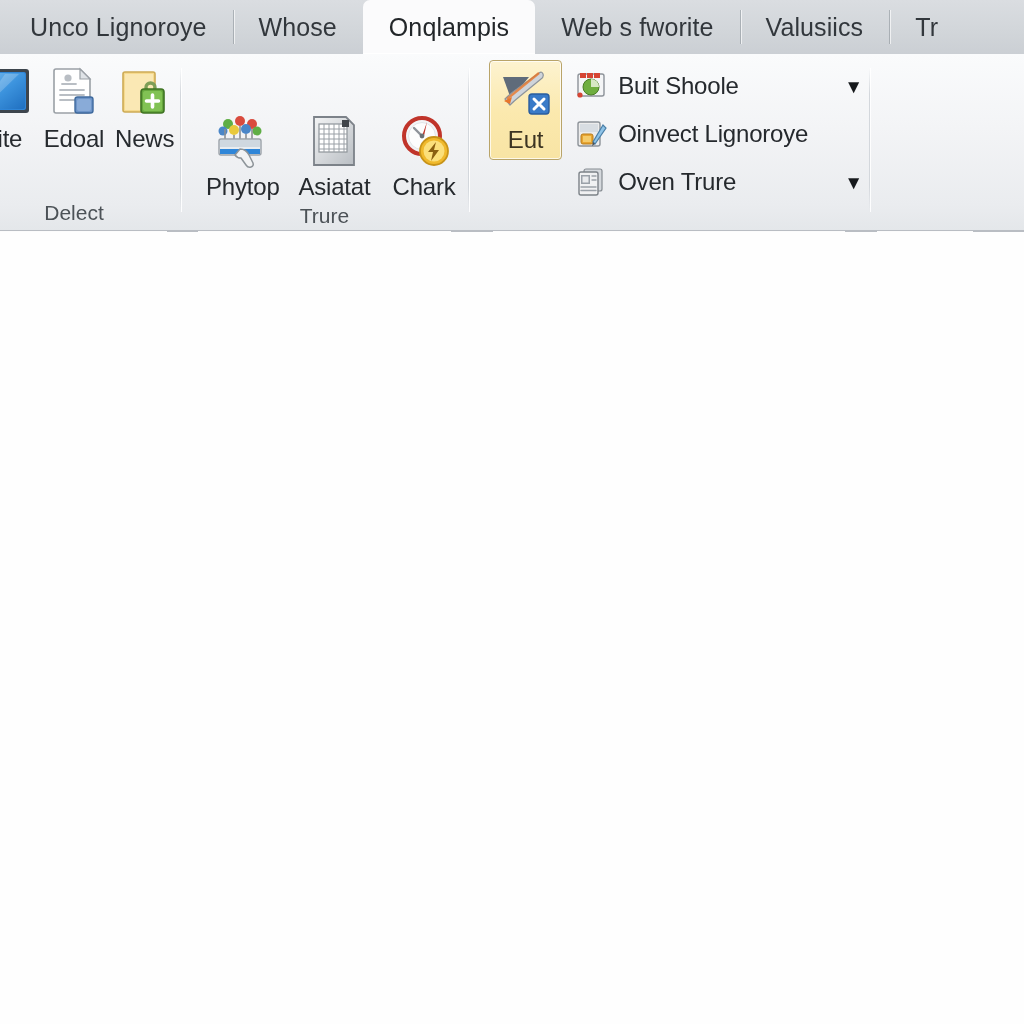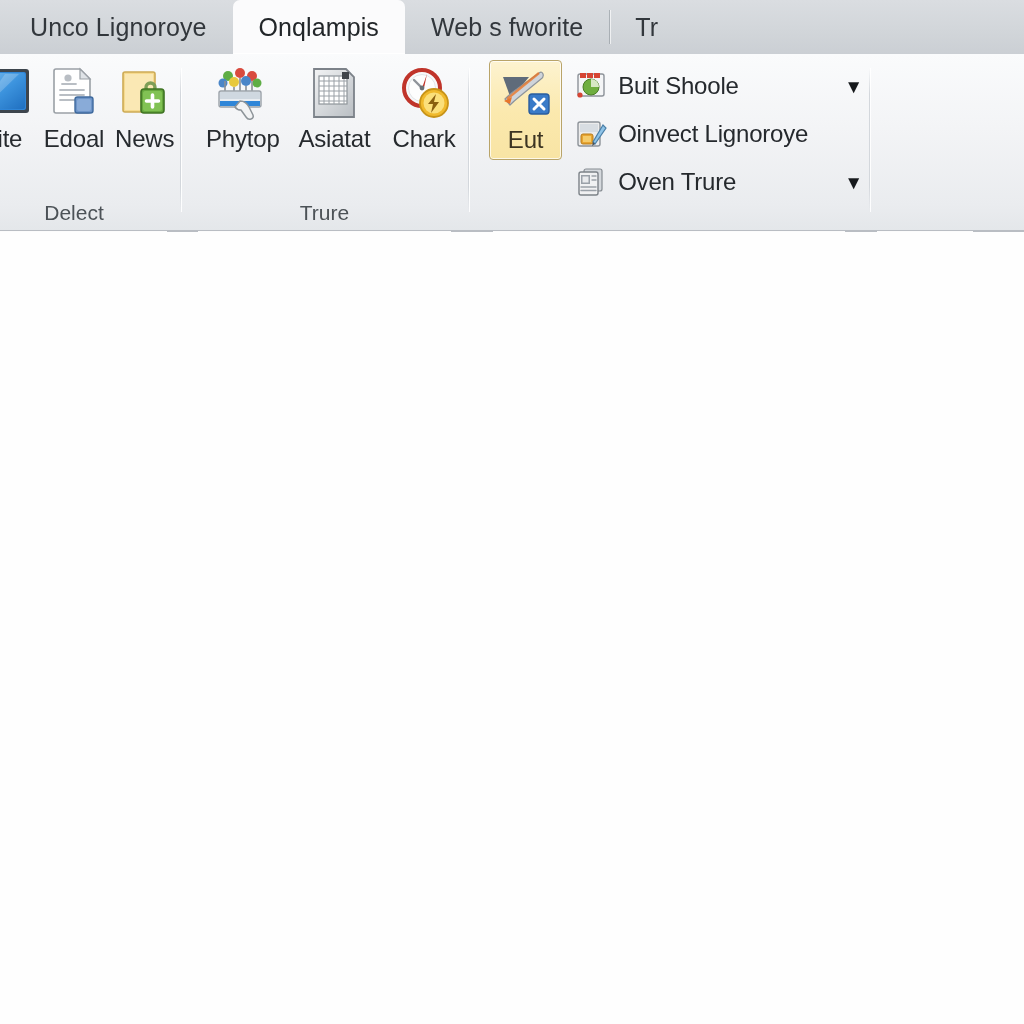--- a/index.html
+++ b/index.html
@@ -218,25 +218,31 @@
 </style>
 </head>
 <body>
 
 <div class="app-window">
 
   <div class="tab-strip">
     <div class="tab">
       <span>Unco Lignoroye</span>
     </div>
+    <div class="tab">
+      <span>Whose</span>
+    </div>
     <div class="tab active">
       <span>Onqlampis</span>
     </div>
     <div class="tab">
       <span>Web s fworite</span>
+    </div>
+    <div class="tab">
+      <span>Valusiics</span>
     </div>
     <div class="tab">
       <span>Tr</span>
     </div>
   </div>
 
   <div class="ribbon">
 
     <div class="ribbon-group" style="width:212px; margin-left:-32px;">
       <div class="group-body">
@@ -286,21 +292,21 @@
           <span class="label">News</span>
         </div>
 
       </div>
       <div class="group-label">Delect</div>
     </div>
 
     <div class="group-sep"></div>
 
     <div class="ribbon-group" style="width:287px;">
-      <div class="group-body" style="padding-left:16px;">
+      <div class="group-body" style="padding-left:16px;margin-top:48px;">
 
         <div class="big-btn" style="width:94px;">
           <span class="icon-box">
             <svg width="58" height="56" viewBox="0 0 58 56">
               <circle cx="14" cy="11" r="5" fill="#5fae45"></circle>
               <circle cx="26" cy="8" r="5" fill="#d94b3e"></circle>
               <circle cx="38" cy="11" r="5" fill="#d94b3e"></circle>
               <circle cx="20" cy="17" r="5" fill="#e8c93c"></circle>
               <circle cx="32" cy="16" r="5" fill="#4a86c8"></circle>
               <circle cx="43" cy="18" r="4.5" fill="#5fae45"></circle>

